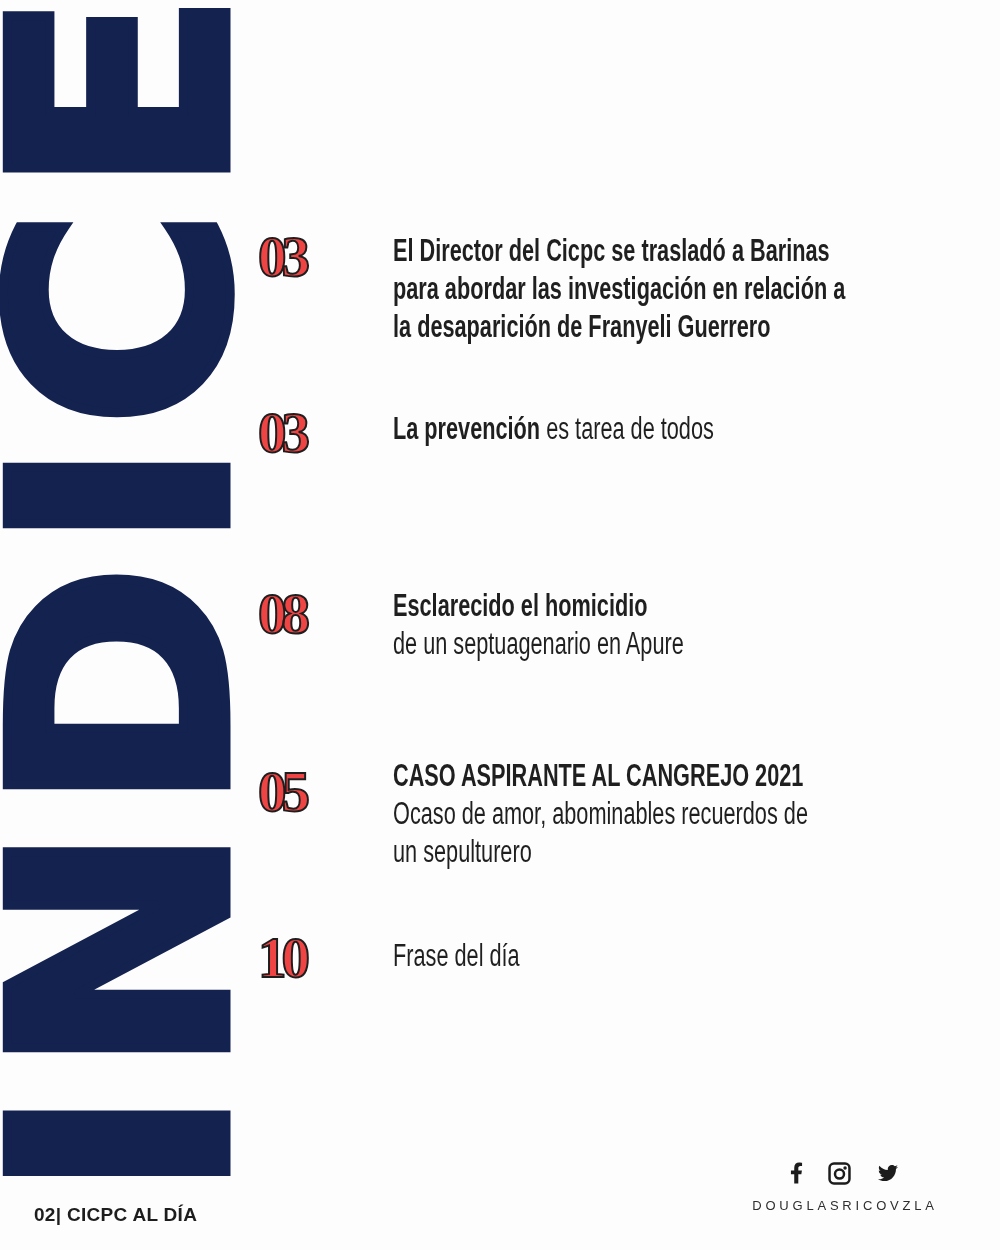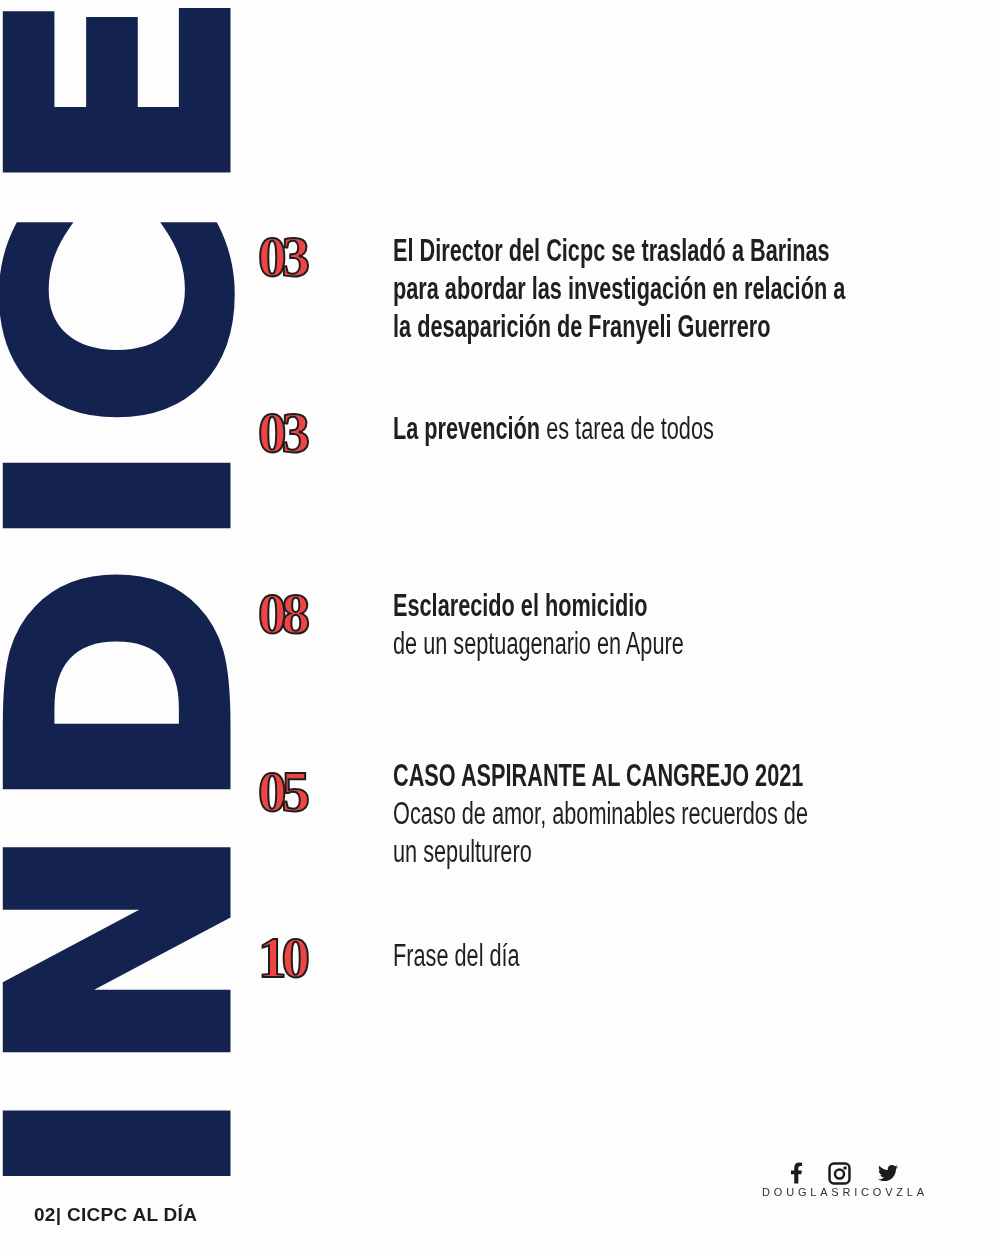--- a/index.html
+++ b/index.html
@@ -65,22 +65,22 @@
   }
   .social {
     position:absolute; left:745px; top:1160px; width:200px;
     display:flex; flex-direction:column; align-items:center;
   }
   .social .icons {
     display:flex; align-items:center; gap:25px; height:26px;
   }
   .social .icons svg { display:block; }
   .social .handle {
-    margin-top:0;
-    font-size:11px;
+    margin-top:12px;
+    font-size:13px;
     letter-spacing:3.8px;
     color:#2e2e2e;
     white-space:nowrap;
   }
 </style>
 </head>
 <body>
 
 <div class="page">
 

